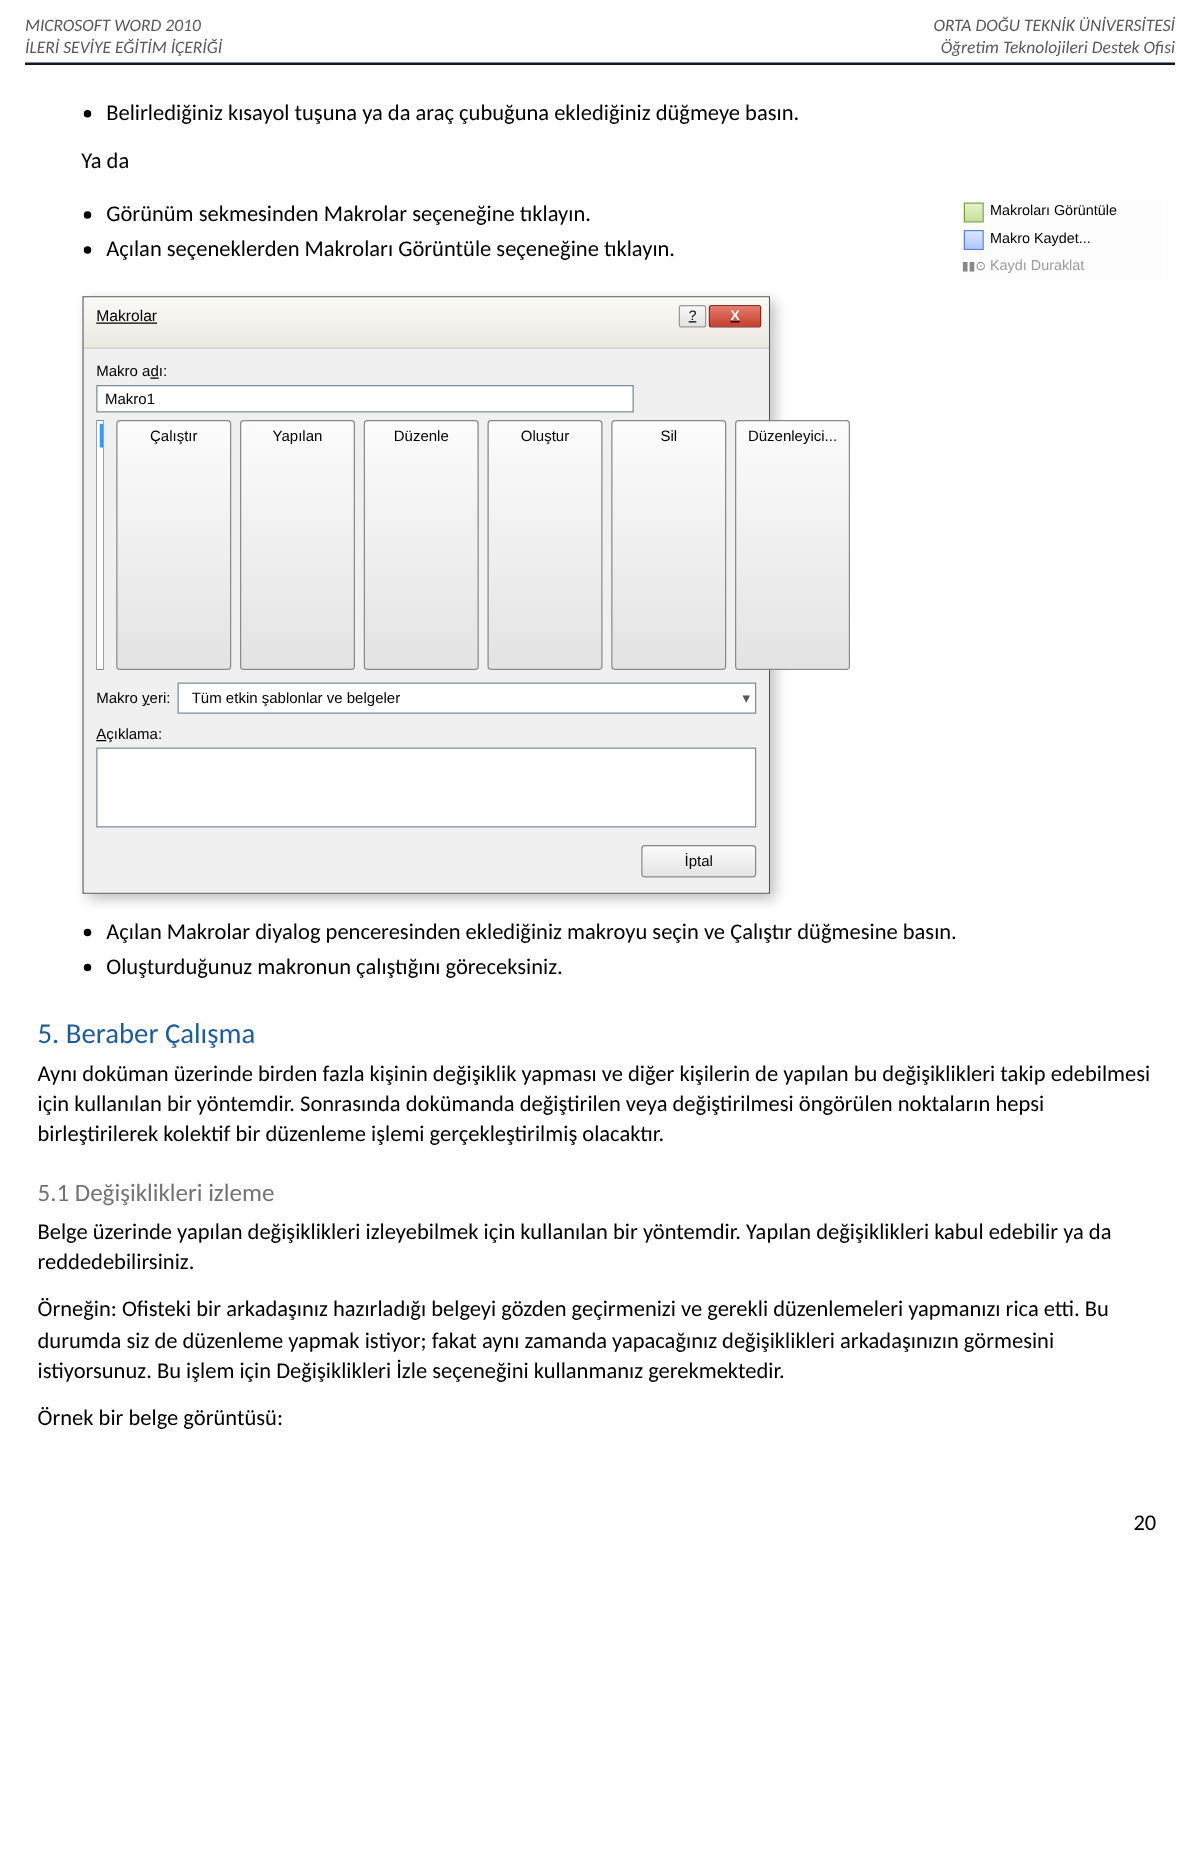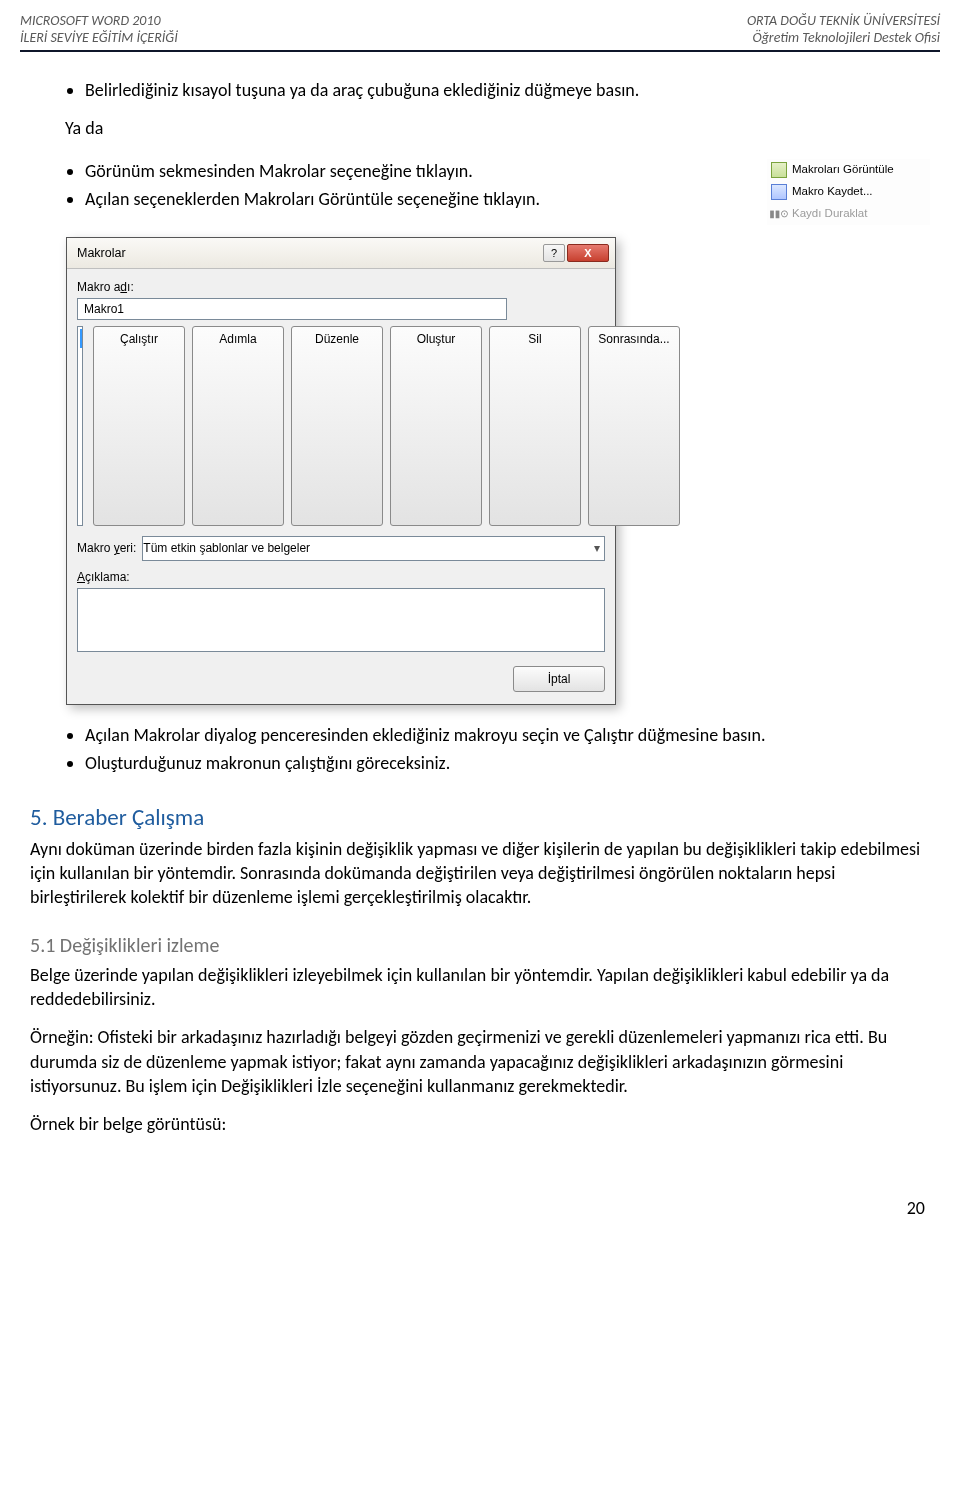--- a/index.html
+++ b/index.html
@@ -62,25 +62,26 @@
     width: 550px;
     margin: 12px 0 18px 36px;
     font-family: Tahoma, Arial, sans-serif;
     font-size: 12px;
     border: 1px solid #555;
     box-shadow: 4px 4px 10px rgba(0,0,0,0.25);
   }
   .titlebar {
     background: linear-gradient(#faf9f6, #ece9e1);
     border-bottom: 1px solid #bfbfbf;
-    padding: 6px 6px 6px 10px;
+    padding: 6px 6px 16px 10px;
     display: flex;
     align-items: center;
     justify-content: space-between;
     font-size: 12.5px;
+    text-decoration: underline;
   }
   .titlebar-ctrls { display: flex; gap: 2px; align-items: center; }
   .help-btn {
     width: 22px; height: 18px;
     background: linear-gradient(#f7f7f7,#e3e3e3);
     border: 1px solid #999; border-radius: 2px;
     text-align: center; font-size: 11px; line-height: 16px;
   }
   .close-btn {
     width: 42px; height: 18px;
@@ -122,21 +123,21 @@
     padding: 4px 0;
     text-align: center;
     font-size: 12px;
     min-width: 92px;
   }
   .row2 { display: flex; align-items: center; gap: 6px; margin-top: 10px; }
   .select-box {
     flex: 1;
     background: #fff;
     border: 1px solid #7a8a99;
-    padding: 3px 18px 3px 0;
+    padding: 3px 18px 3px 10px;
     position: relative;
     font-size: 12px;
   }
   .select-box::after {
     content: '▾';
     position: absolute; right: 4px; top: 3px; color: #555;
   }
   .textarea-box {
     width: 100%; height: 64px;
     background: #fff;
@@ -221,25 +222,25 @@
 
       <div class="main-row">
         <div class="listbox">
           <div class="listbox-item selected">Makro1</div>
           <div class="listbox-item">Makro2</div>
           <div class="listbox-item">Makro3</div>
           <div class="listbox-item">Makro4</div>
         </div>
         <div class="btn-col">
           <div class="dlg-btn">Çalıştır</div>
-          <div class="dlg-btn">Adımla</div>
+          <div class="dlg-btn">Yapılan</div>
           <div class="dlg-btn">Düzenle</div>
           <div class="dlg-btn">Oluştur</div>
           <div class="dlg-btn">Sil</div>
-          <div class="dlg-btn">Sonrasında...</div>
+          <div class="dlg-btn">Düzenleyici...</div>
         </div>
       </div>
 
       <div class="row2">
         <span>
           <span>Makro </span><span class="underline-char">y</span><span>eri:</span>
         </span>
         <div class="select-box">Tüm etkin şablonlar ve belgeler</div>
       </div>
 

